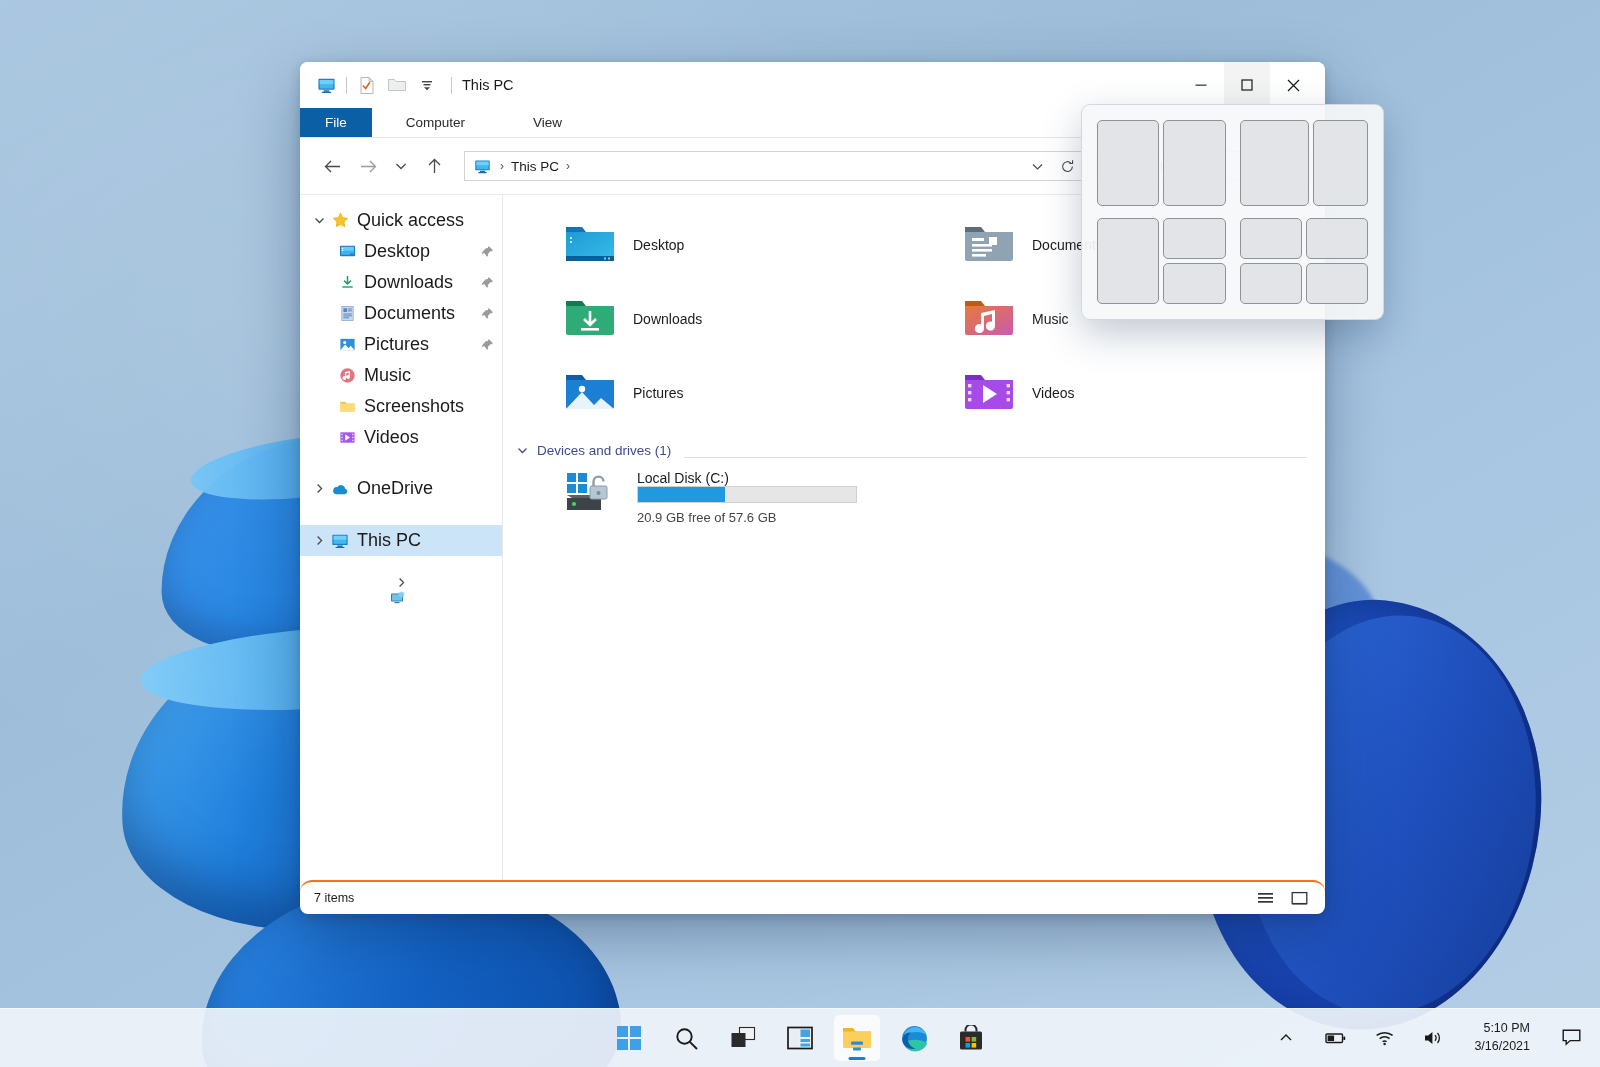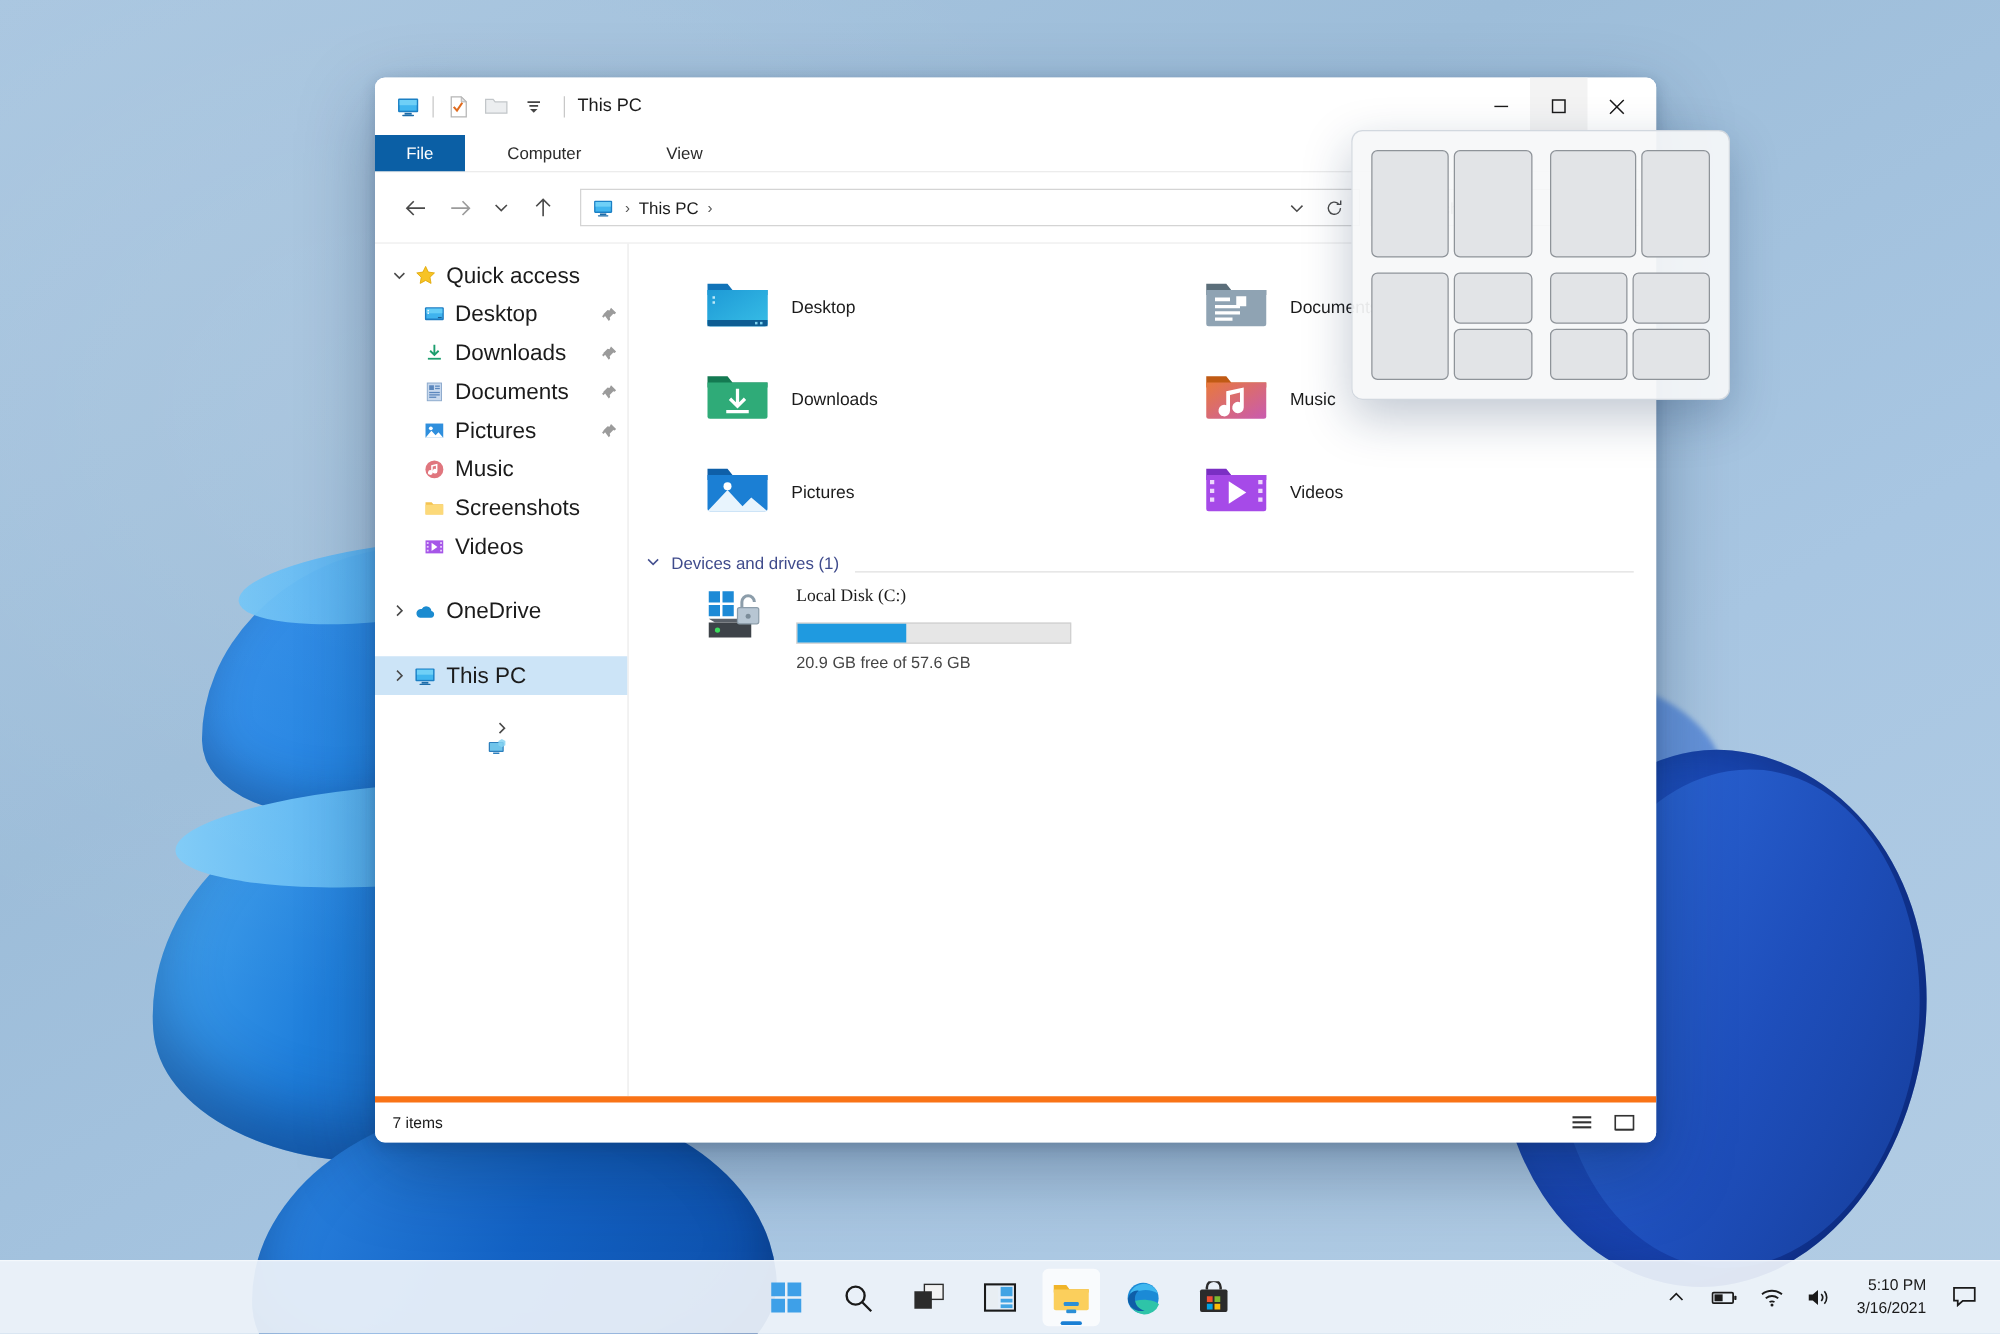--- a/index.html
+++ b/index.html
@@ -191,32 +191,32 @@
     display: flex; align-items: center; gap: 9px;
     font-size: 13.5px; color: #3f4b8c; margin-bottom: 6px;
   }
   .group-head .ghchev { color:#44508f; font-size:11px; }
   .group-line { flex: 1; height: 1px; background: #dfdfdf; margin-left: 4px; margin-right: 8px; }
   .tiles { display: grid; grid-template-columns: 1fr 1fr; row-gap: 2px; }
   .tile { display: flex; align-items: center; height: 72px; padding-left: 47px; gap: 17px; }
   .tile-label { font-size: 14px; color: #1b1b1b; }
   .drive-row { display: flex; align-items: flex-start; padding-left: 47px; gap: 17px; margin-top: 10px; }
   .drive-meta { padding-top: 2px; }
-  .drive-name { font-size: 14px; color: #1b1b1b; margin-bottom: 12px; font-family: Liberation Serif, serif; }
+  .drive-name { font-size: 14px; color: #1b1b1b; margin-bottom: 0; }
   .drive-bar {
     width: 220px; height: 17px; background: #e6e6e6; border: 1px solid #d0d0d0;
   }
   .drive-fill { height: 100%; background: #1f9ae0; }
   .drive-free { font-size: 13px; color: #454545; margin-top: 7px; }
 
   
   .statusbar {
     height: 32px; flex: none; display: flex; align-items: center;
-    border-top: 5px solid #f97316; background: #fff; padding: 16px 14px;
-    font-size: 12.5px; color: #1b1b1b;
+    border-top: 2px solid #f97316; background: #fff; padding: 16px 14px;
+    font-size: 12.5px; color: #1b1b1b; border-radius: 12px;
   }
   .status-views { margin-left: auto; display: flex; gap: 10px; align-items: center; }
   .view-btn { width: 24px; height: 22px; display: flex; align-items: center; justify-content: center; color: #444; }
 
   
   #snapflyout {
     position: absolute; left: 1081px; top: 104px;
     width: 303px; height: 216px;
     background: rgba(246,247,249,.93);
     border: 1px solid rgba(205,210,218,.85);
@@ -247,21 +247,21 @@
     width: 46px; height: 46px; border-radius: 5px;
     display: flex; align-items: center; justify-content: center; position: relative;
   }
   .tb-btn.active { background: rgba(255,255,255,.72); }
   .tb-btn.active::after {
     content: ""; position: absolute; bottom: 1px; left: 50%; transform: translateX(-50%);
     width: 17px; height: 3px; border-radius: 2px; background: #1a7fd4;
   }
   .tray {
     position: absolute; right: 0; bottom: 0; height: 59px;
-    display: flex; align-items: center; gap: 4px; padding-right: 12px;
+    display: flex; align-items: center; gap: 15px; padding-right: 12px;
   }
   .tray-btn { width: 34px; height: 40px; display: flex; align-items: center; justify-content: center; color: #1a1a1a; }
   .clock {
     display: flex; flex-direction: column; align-items: flex-end; justify-content: center;
     font-size: 12.5px; color: #1a1a1a; line-height: 1.42; padding: 0 9px; height: 44px;
   }
 </style>
 </head>
 <body>
 

